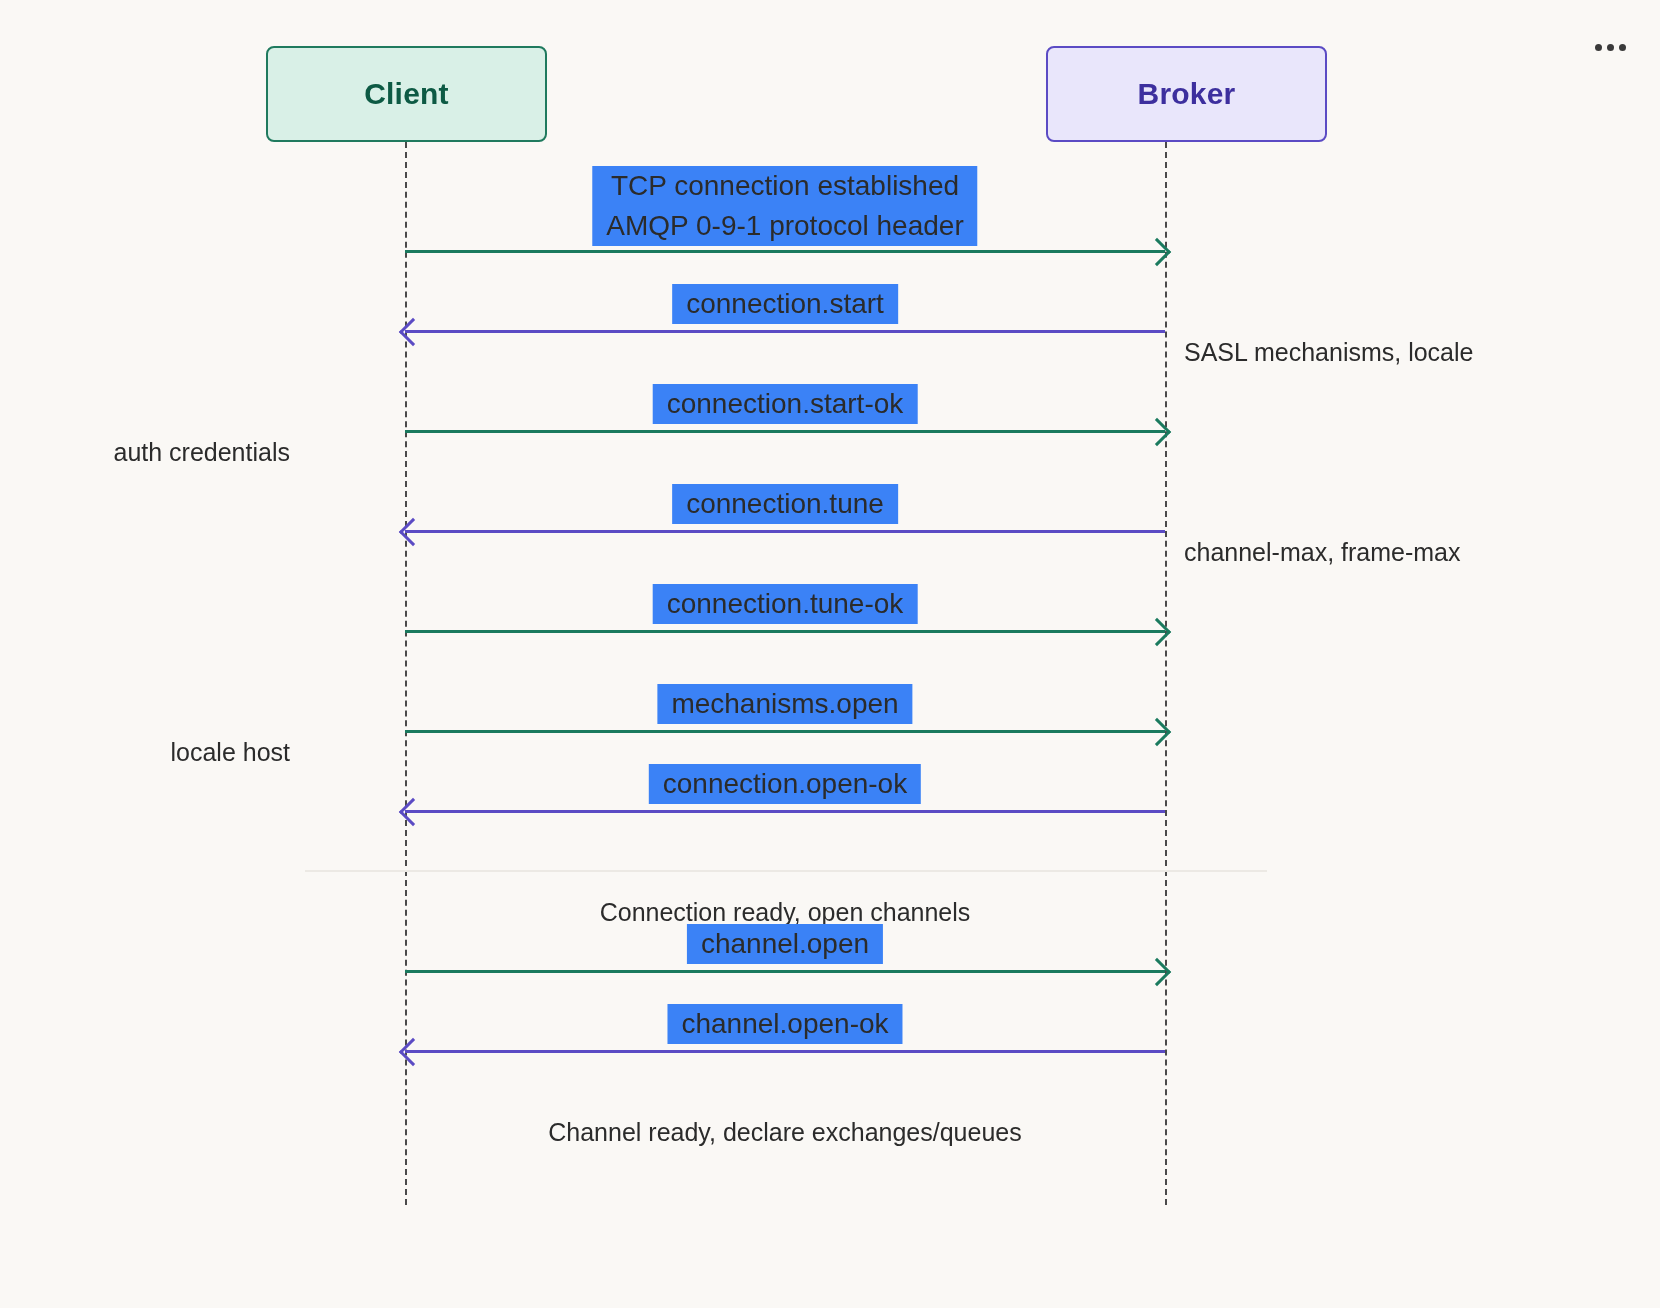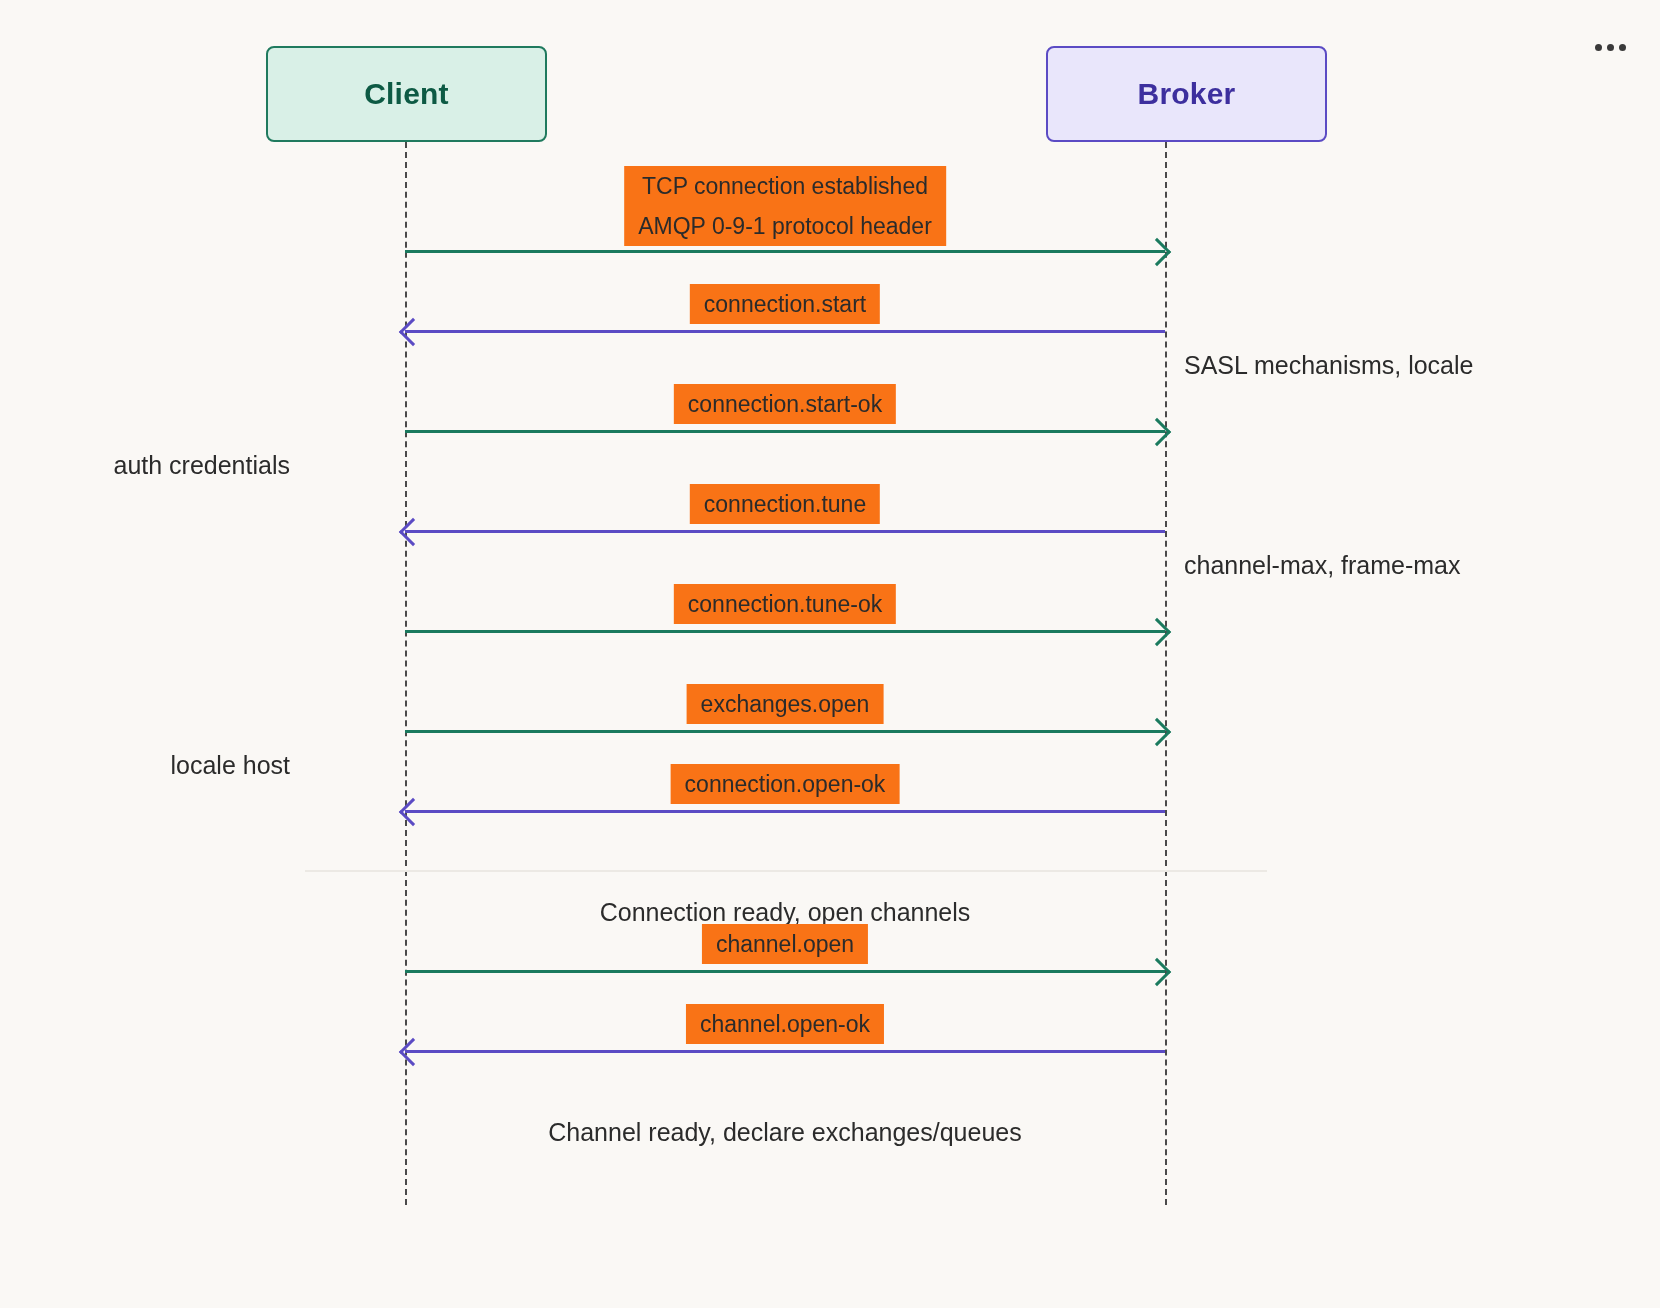--- a/index.html
+++ b/index.html
@@ -131,40 +131,39 @@
     border-right-color: #5b4bc4;
   }
 
   
   .msg .label {
     position: absolute;
     left: 50%;
     transform: translateX(-50%);
     bottom: 6px;
     padding: 0 14px;
-    background: #f97316;
+    background: #3b82f6;
     color: #2b2b2b;
-    font-size: 23px;
+    font-size: 28px;
     line-height: 40px;
     white-space: nowrap;
     text-align: center;
   }
   .msg .label.two-line {
     line-height: 40px;
     bottom: 4px;
   }
   .msg .label .l2 { display: block; }
 
   
   .annotation {
     position: absolute;
     font-size: 25px;
     color: #2b2b2b;
     white-space: nowrap;
-    margin-top: 13px;
   }
   .annotation.right { left: 1184px; }
   .annotation.left  { text-align: right; }
 
   
   .note {
     position: absolute;
     left: 405px;
     width: 760px;
     text-align: center;
@@ -225,21 +224,21 @@
 
   <div class="msg fwd" style="top:630px">
     <div class="line"></div>
     <div class="head"></div>
     <div class="label">connection.tune-ok</div>
   </div>
 
   <div class="msg fwd" style="top:730px">
     <div class="line"></div>
     <div class="head"></div>
-    <div class="label">exchanges.open</div>
+    <div class="label">mechanisms.open</div>
   </div>
 
   <div class="msg rev" style="top:810px">
     <div class="line"></div>
     <div class="head"></div>
     <div class="label">connection.open-ok</div>
   </div>
 
   <div class="note" style="top:898px">Connection ready, open channels</div>
 

